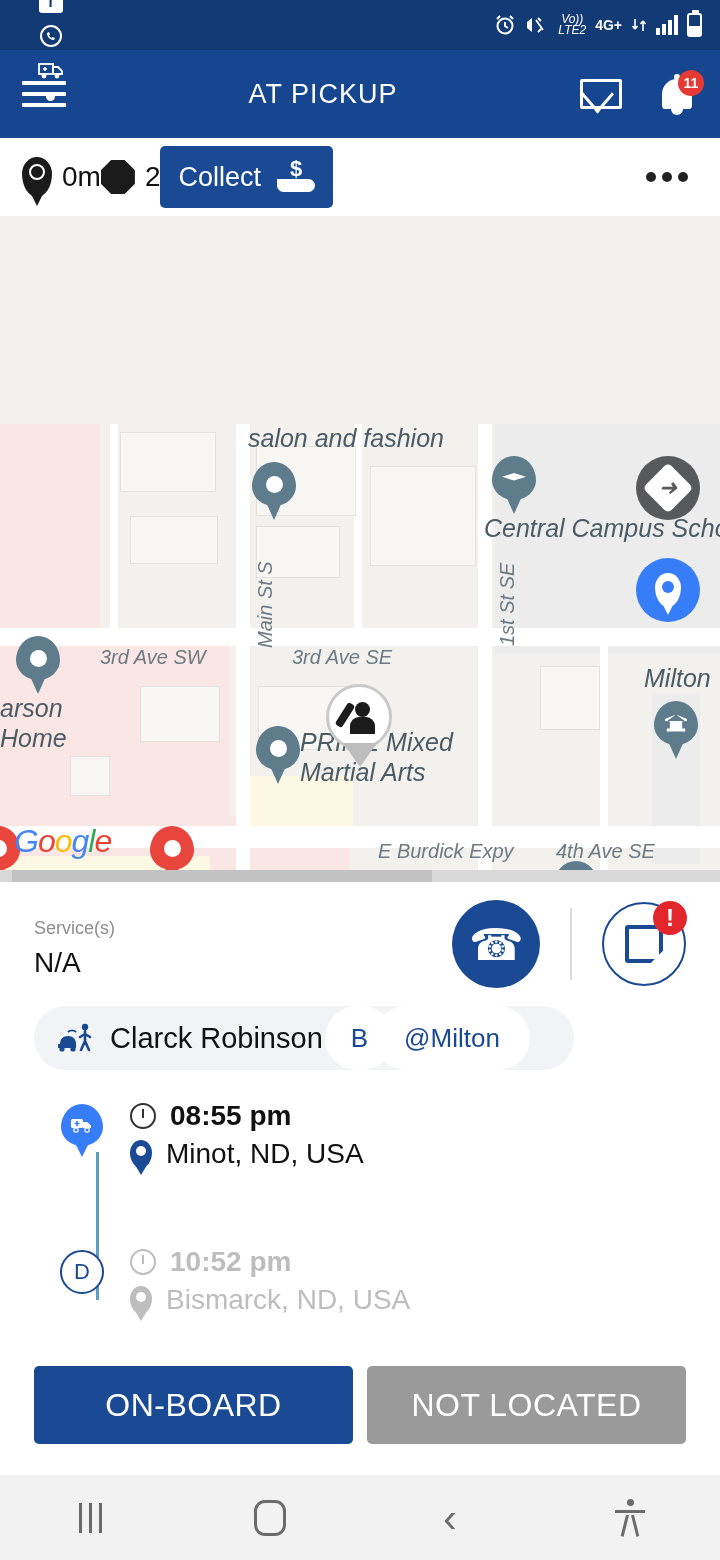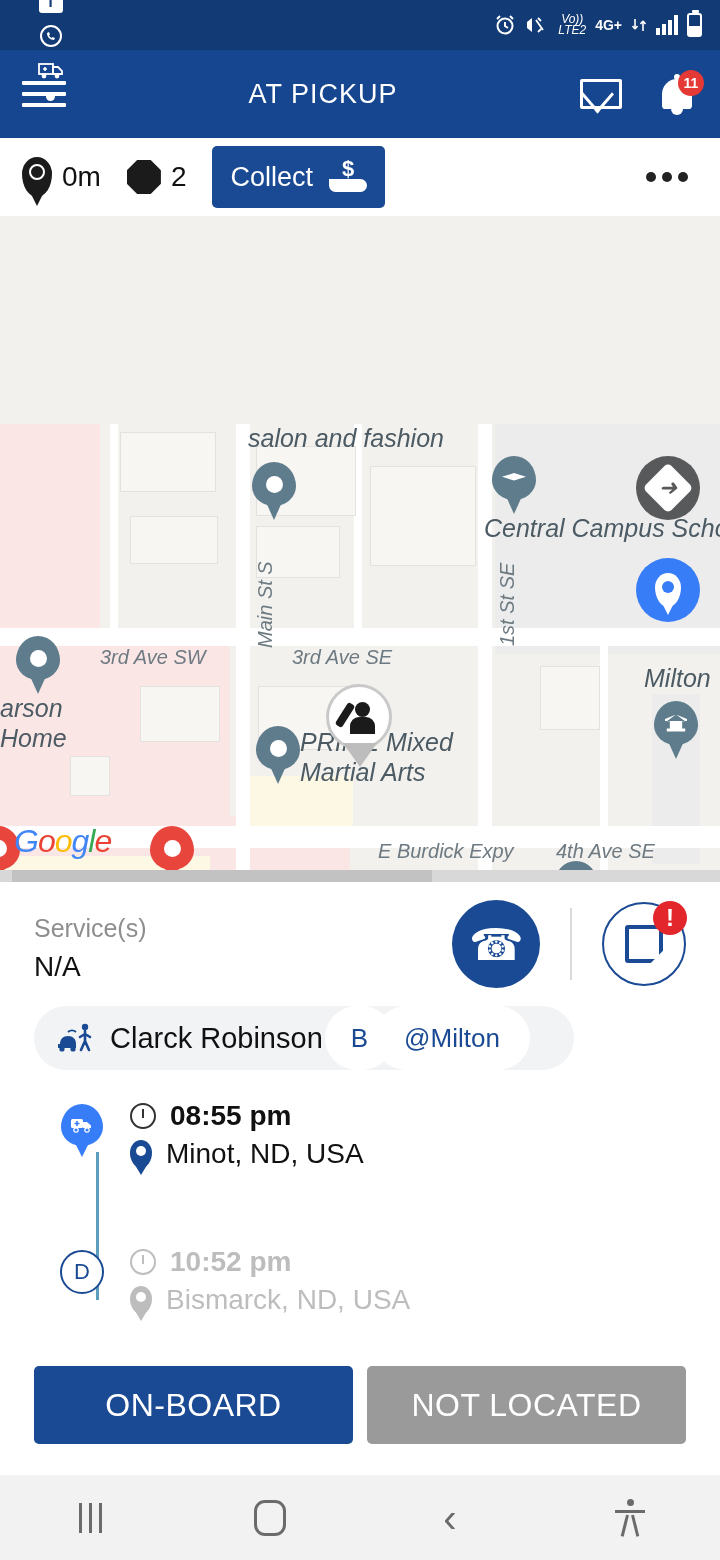--- a/index.html
+++ b/index.html
@@ -72,21 +72,21 @@
   }
   .badge {
     position: absolute; top: -9px; right: -12px; min-width: 26px; height: 26px;
     background: #E53935; color: #fff; border-radius: 13px; font-size: 14px;
     display: flex; align-items: center; justify-content: center; padding: 0 5px; font-weight: 600;
   }
 
   
   .toolbar {
     height: 78px; background: #ffffff; display: flex; align-items: center;
-    padding: 0 22px; gap: 26px;
+    padding: 0 22px; 
   }
   .tb-stat { display: flex; align-items: center; gap: 10px; }
   .tb-stat .val { font-size: 28px; color: #111; font-weight: 400; }
   .pin-clock {
     width: 30px; height: 40px; background: #1b1b1b;
     border-radius: 50% 50% 50% 50% / 42% 42% 58% 58%; position: relative;
   }
   .pin-clock::after {
     content: ""; position: absolute; bottom: -9px; left: 9px;
     width: 0; height: 0; border-left: 6px solid transparent;
@@ -197,21 +197,21 @@
   }
   .gwm { position: absolute; left: 14px; bottom: 22px; font-size: 32px; font-weight: 500; letter-spacing: -1px; }
   .gwm .b{color:#4285F4}.gwm .r{color:#EA4335}.gwm .y{color:#FBBC05}.gwm .g{color:#34A853}
   .map-scrollbar { position: absolute; left: 0; bottom: 0; width: 720px; height: 12px; background: #D8D8D8; }
   .map-scrollbar i { position: absolute; left: 12px; top: 0; width: 420px; height: 12px; background: #C2C2C2; }
 
   
   .panel { background: #fff; padding: 0 34px; }
   .svc-row { display: flex; align-items: center; height: 124px; }
   .svc-text { flex: 1; }
-  .svc-label { color: #8E8E8E; font-size: 25px; margin-bottom: 8px; margin-top: 8px; }
+  .svc-label { color: #8E8E8E; font-size: 18px; margin-bottom: 8px; margin-top: 8px; }
   .svc-val { color: #111; font-size: 28px; }
   .call-btn {
     width: 88px; height: 88px; border-radius: 50%; background: #1A4A93;
     display: flex; align-items: center; justify-content: center; cursor: pointer;
   }
   .phone-glyph { font-size: 44px; color: #fff; transform: scaleX(-1); }
   .vdiv { width: 2px; height: 72px; background: #DADADA; margin: 0 30px; }
   .note-btn {
     position: relative; width: 84px; height: 84px; border-radius: 50%;
     border: 2px solid #1A4A93; display: flex; align-items: center; justify-content: center; cursor: pointer;

